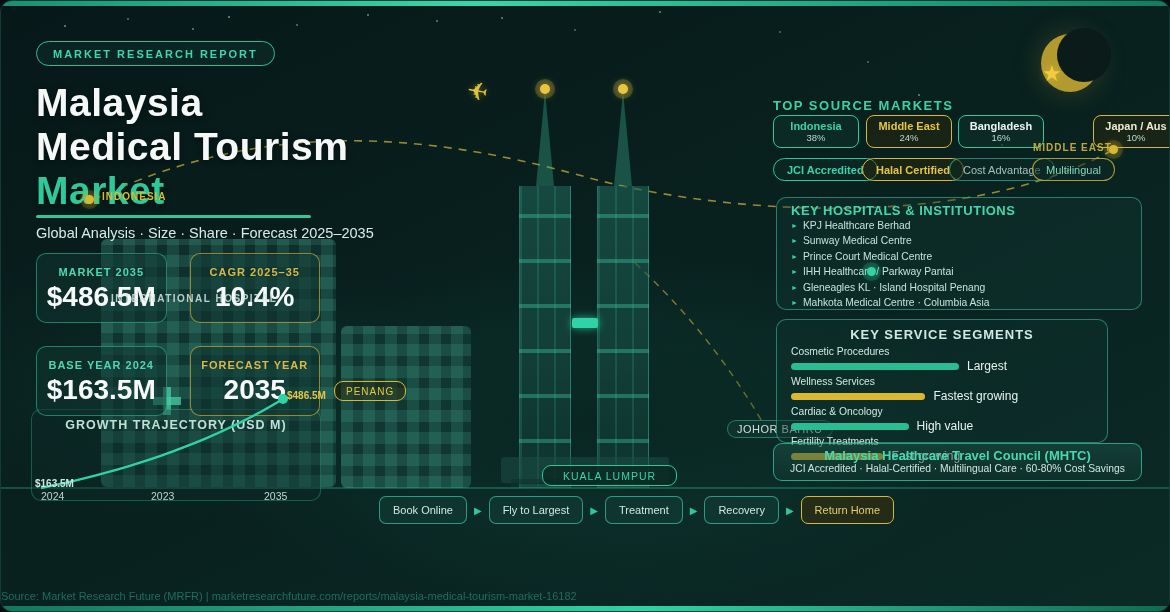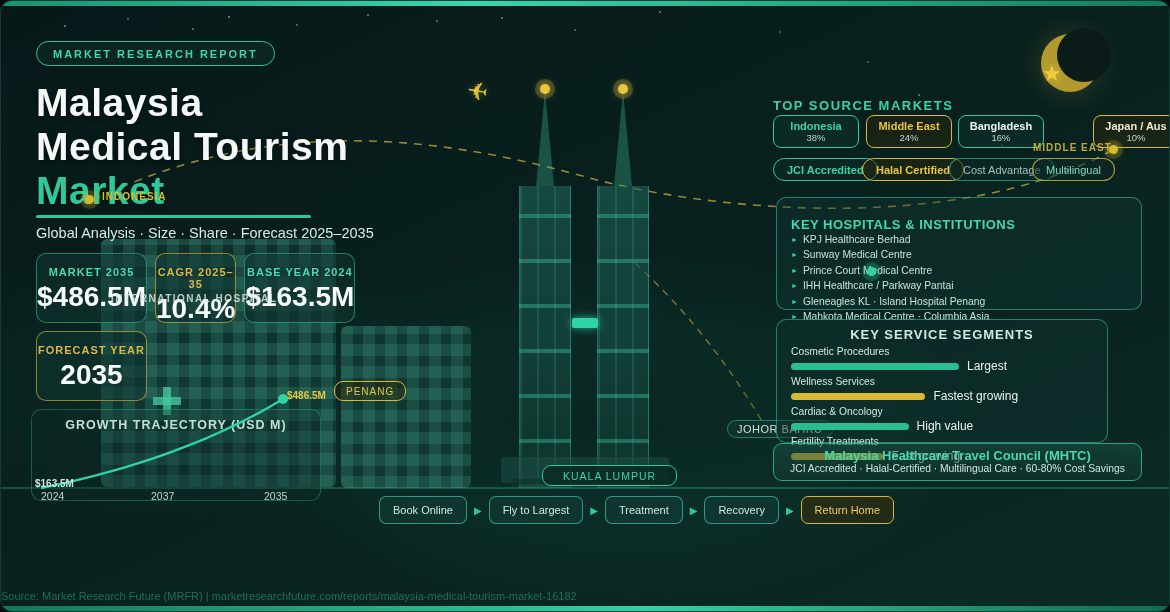--- a/index.html
+++ b/index.html
@@ -83,21 +83,21 @@
   .report-badge { left:35px; top:40px; height:25px; padding:0 16px; display:inline-flex; align-items:center;
     border:1.5px solid #2fbf96; border-radius:14px; color:#3fd6ab; font-size:11px; font-weight:bold;
     letter-spacing:2px; background:rgba(14,48,42,.5); }
   .title-line { left:35px; color:#f4f8f6; font-size:39px; font-weight:800; line-height:1; letter-spacing:.5px;
     text-shadow:0 2px 6px rgba(0,0,0,.5); }
   .t1 { top:82px; } .t2 { top:126px; }
   .t3 { top:170px; color:#2fc898; }
   .title-underline { left:35px; top:214px; width:275px; height:3px; background:#2fc898; border-radius:2px; }
   .subtitle { left:35px; top:224px; font-size:14.5px; color:#d6ece4; }
 
-  .stats { left:35px; top:252px; width:284px; display:grid; grid-template-columns:1fr 1fr 1fr; gap:8px; z-index:6; }
+  .stats { left:35px; top:252px; width:284px; display:grid; grid-template-columns:1fr 1fr; gap:23px; z-index:6; }
   .stat-card { height:70px; border-radius:10px; background:rgba(16,52,47,.58); text-align:center;
     border:1.5px solid rgba(47,200,152,.55); }
   .stat-card.gold { border-color:rgba(214,178,60,.65); }
   .stat-label { margin-top:12px; font-size:11px; font-weight:bold; letter-spacing:1px; color:#4ed8ae; }
   .stat-card.gold .stat-label { color:#d9b84a; }
   .stat-value { margin-top:3px; font-size:28px; font-weight:800; color:#f6faf8; }
 
   .chart-panel { left:30px; top:408px; width:290px; height:92px; border-radius:10px;
     border:1px solid rgba(47,200,152,.35); background:rgba(14,44,40,.35); z-index:5; }
   .chart-title { left:30px; top:417px; width:290px; text-align:center; font-size:12.5px; font-weight:bold;
@@ -137,21 +137,21 @@
   .mc-share { font-size:9.5px; color:#bcd8cf; }
 
   .cred-pill { top:157px; height:23px; display:inline-flex; align-items:center; padding:0 13px;
     border-radius:12px; font-size:11px; background:rgba(12,42,38,.55); }
   .cp0 { left:772px; border:1.4px solid #2fc898; color:#3bd3a6; font-weight:bold; }
   .cp1 { left:861px; border:1.4px solid #d6b93c; color:#e6c545; font-weight:bold; background:rgba(45,40,10,.45); }
   .cp2 { left:948px; border:1.2px solid rgba(62,196,160,.6); color:#9fc4ba; }
   .cp3 { left:1031px; border:1.2px solid rgba(214,185,60,.8); color:#7fd6bd; }
 
   .panel { border-radius:10px; border:1px solid rgba(62,196,160,.55); background:rgba(18,58,52,.38); z-index:6; }
-  .hospitals-panel { left:775px; top:196px; width:366px; height:113px; padding:19px 14px; }
+  .hospitals-panel { left:775px; top:196px; width:366px; height:113px; padding:5px 14px; }
   .panel-header { font-size:13px; font-weight:bold; letter-spacing:.5px; color:#45d6ab; }
   .hosp-item { font-size:10.3px; color:#c4e4d9; line-height:15.4px; }
   .hosp-bullet { color:#3bd3a6; font-size:7px; margin-right:5px; vertical-align:1px; }
 
   .segments-panel { left:775px; top:318px; width:332px; height:124px; padding:7px 14px; background:rgba(16,52,46,.45); }
   .seg-header { text-align:center; font-size:13px; font-weight:bold; letter-spacing:1px; color:#cfe9e0; margin-bottom:4px; }
   .seg-row { margin-bottom:3px; }
   .seg-name { font-size:10.3px; color:#cfe9df; margin-bottom:2px; }
   .seg-bar-line { display:flex; align-items:center; }
   .seg-bar { height:7px; border-radius:4px; }
@@ -235,21 +235,21 @@
 
   <div class="abs chart-panel"></div>
   <div class="abs chart-title">GROWTH TRAJECTORY (USD M)</div>
   <svg id="growth-svg" class="abs" viewBox="0 0 300 112">
     <polyline fill="none" stroke="#2fd3a6" stroke-width="2.4" points="10.0,99.0 21.0,96.7 32.0,94.3 43.0,91.8 54.0,89.1 65.0,86.3 76.0,83.4 87.0,80.3 98.0,77.1 109.0,73.7 120.0,70.1 131.0,66.3 142.0,62.4 153.0,58.2 164.0,53.9 175.0,49.3 186.0,44.5 197.0,39.4 208.0,34.1 219.0,28.5 230.0,22.7 241.0,16.5 252.0,10.0"></polyline>
     <circle cx="252" cy="10" r="5" fill="#2fd3a6"></circle>
   </svg>
   <div class="abs chart-start-label">$163.5M</div>
   <div class="abs chart-end-label">$486.5M</div>
   <div class="abs tick tick0">2024</div>
-  <div class="abs tick tick1">2037</div>
+  <div class="abs tick tick1">2023</div>
   <div class="abs tick tick2">2035</div>
 
   <div class="abs geo-dot dot-gold indonesia-dot"></div>
   <div class="abs indonesia-label">INDONESIA</div>
   <div class="abs mideast-label">MIDDLE EAST</div>
   <div class="abs geo-dot dot-gold mideast-dot"></div>
   <div class="abs geo-dot dot-teal kl-marker"></div>
   <div class="abs geo-pill penang-pill">PENANG</div>
   <div class="abs geo-pill johor-pill">JOHOR BAHRU</div>
   <div class="abs geo-pill kl-pill">KUALA LUMPUR</div>

